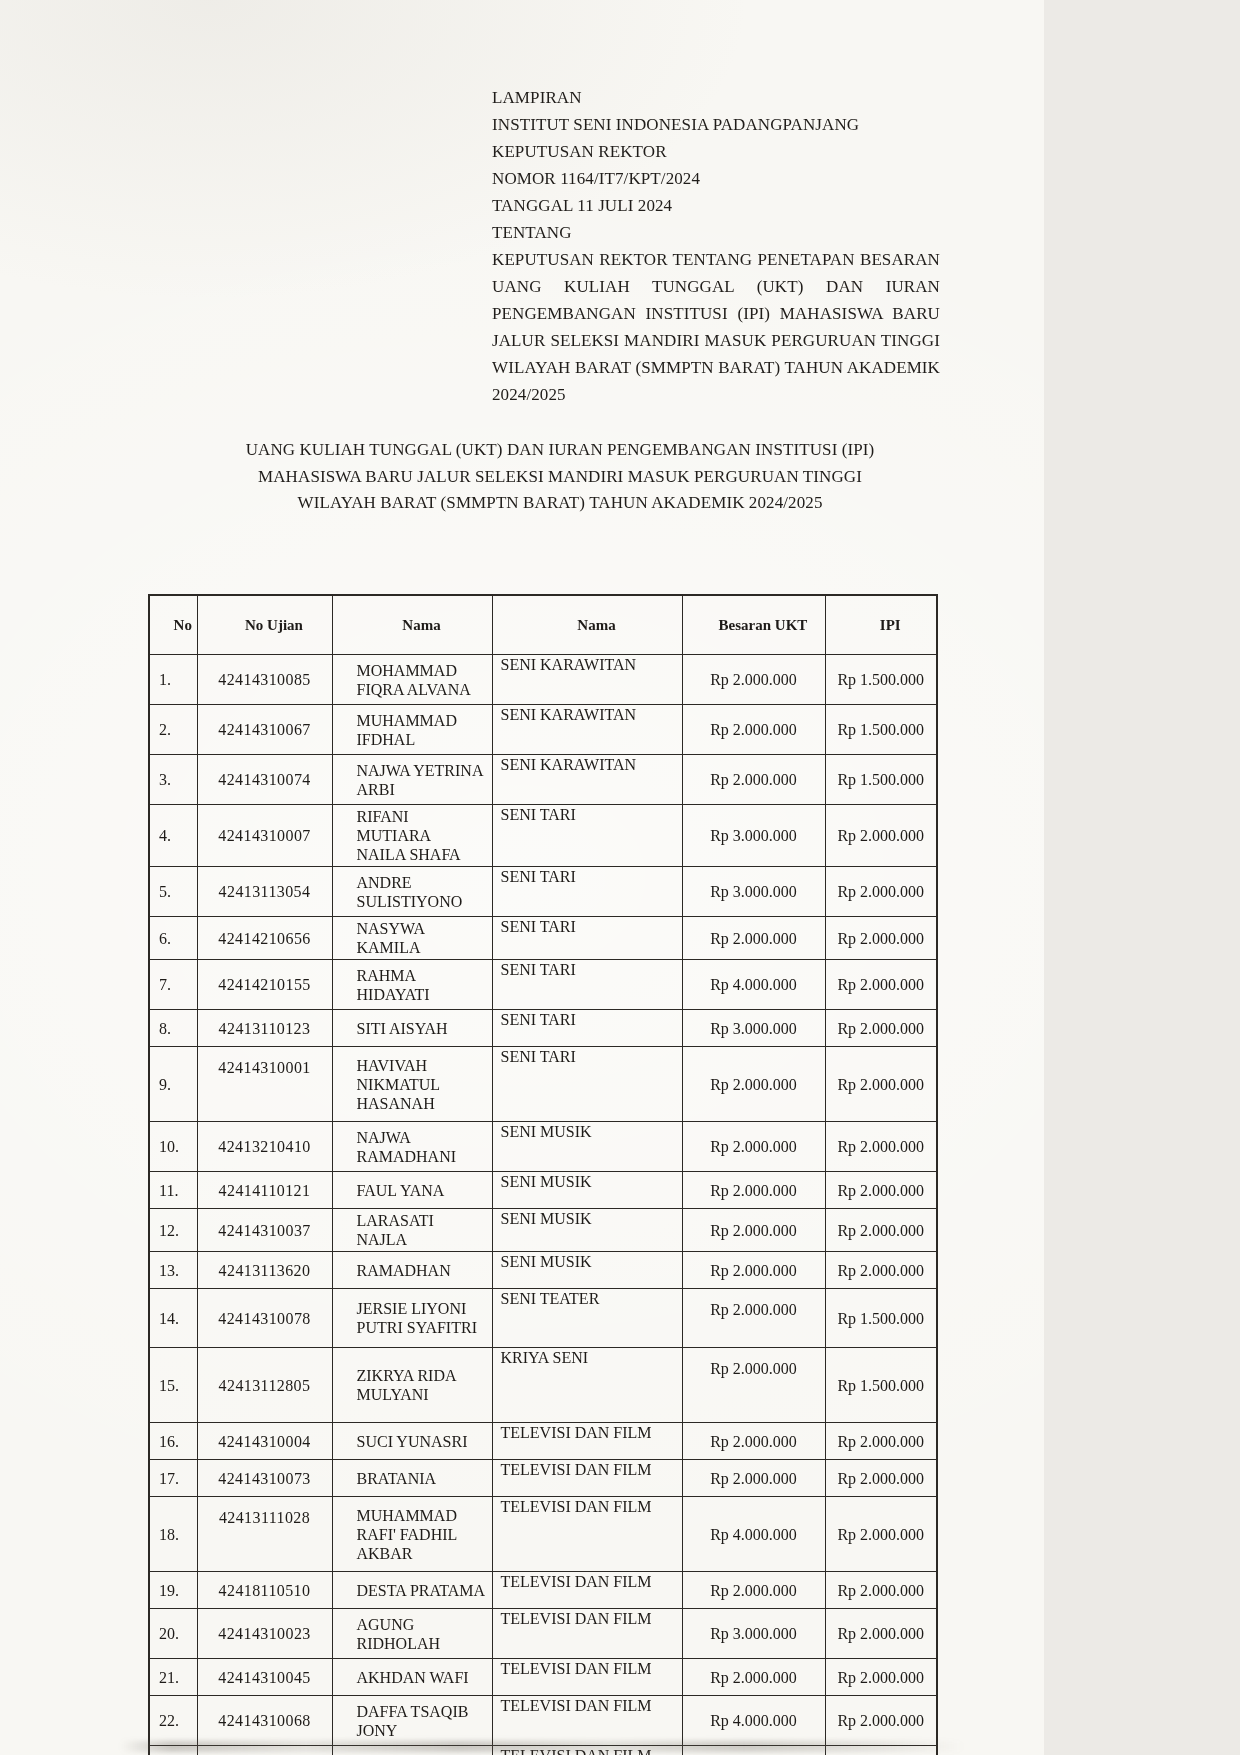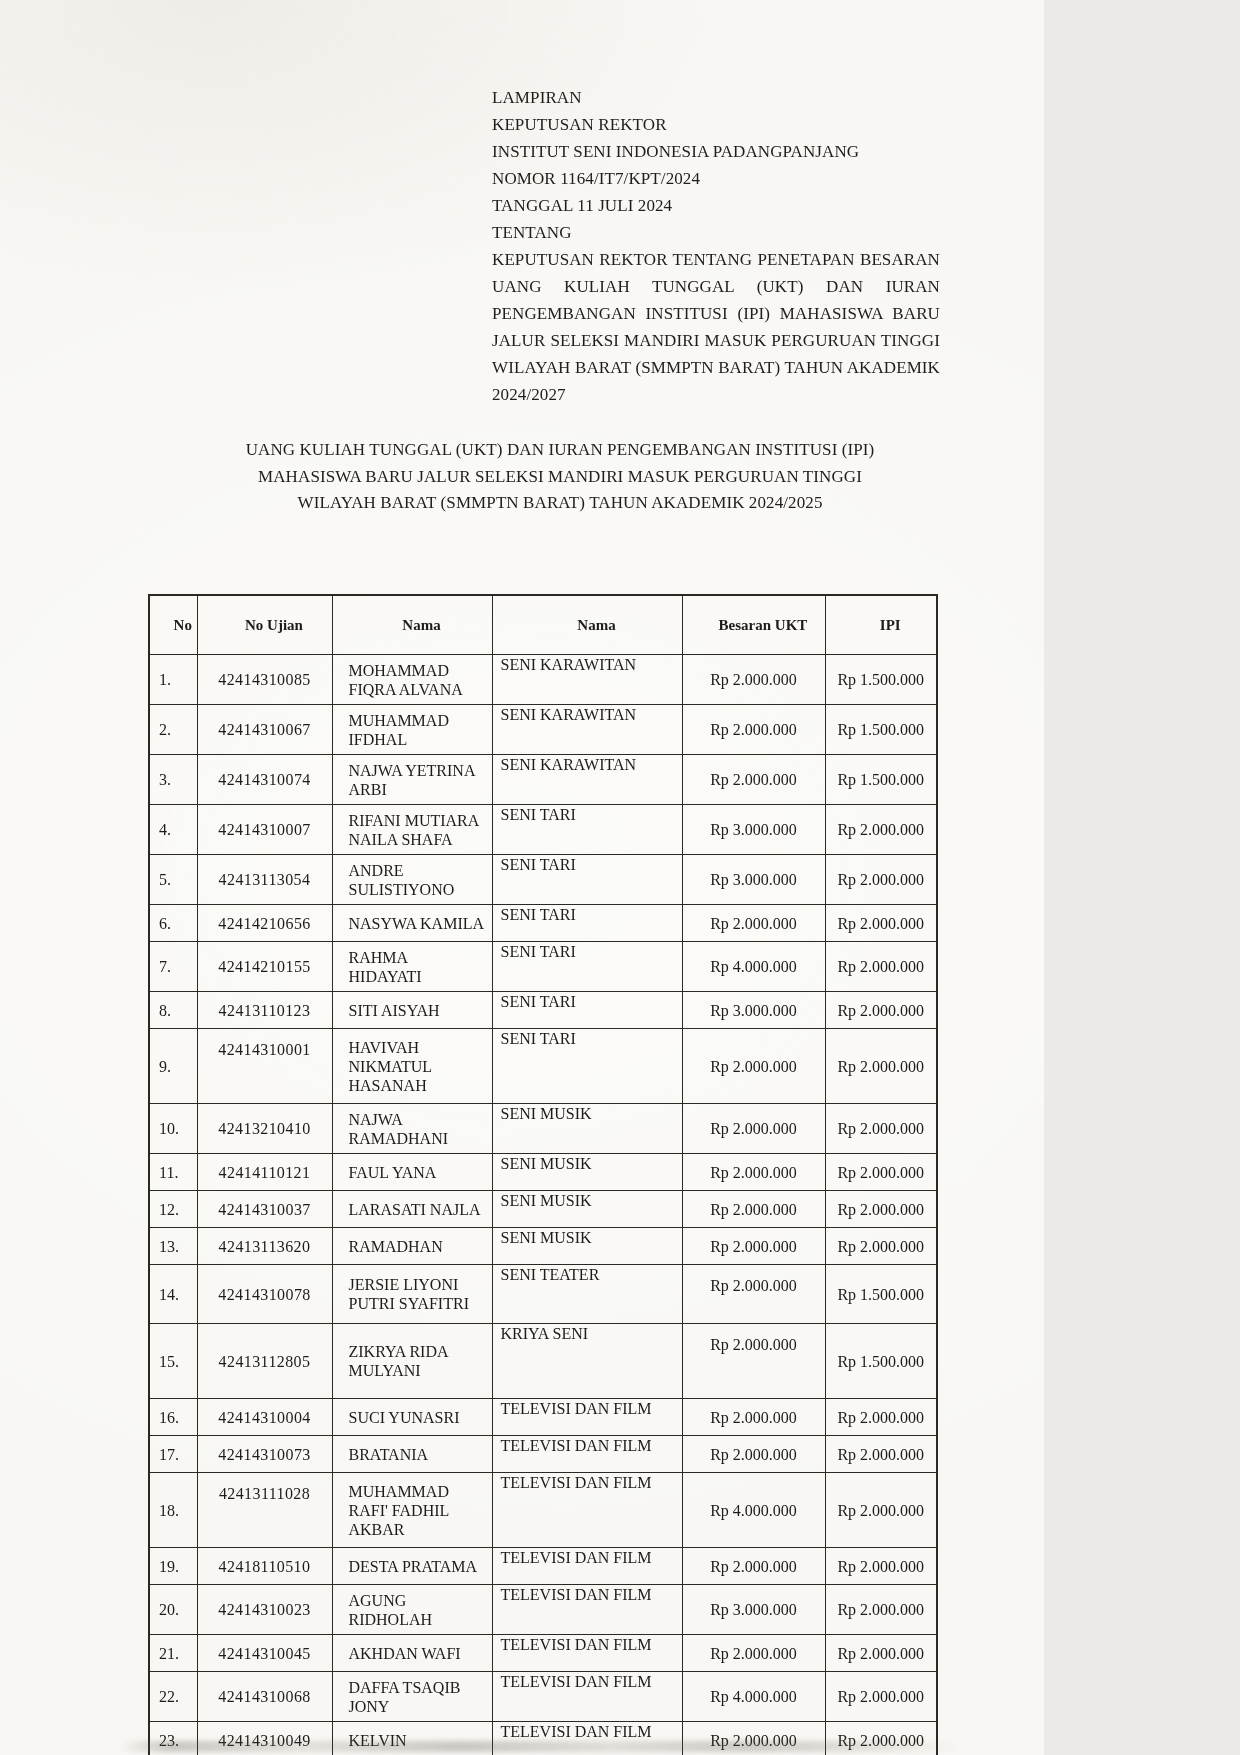--- a/index.html
+++ b/index.html
@@ -65,21 +65,21 @@
     padding-left: 20px;
   }
   td {
     vertical-align: middle;
     padding: 2px 6px;
     line-height: 19px;
     overflow: hidden;
   }
   .td-no   { text-align: left; padding-left: 9px; }
   .td-nu   { text-align: center; letter-spacing: 0.4px; margin-top: 45px; }
-  .td-nama { text-align: left; white-space: pre-line; padding-left: 16px; }
+  .td-nama { text-align: left; white-space: pre-line; padding-left: 24px; }
   .td-prodi{ text-align: left; vertical-align: top; padding-top: 0; padding-left: 8px; }
   .td-ukt, .td-ipi { text-align: center; }
   .vtop { vertical-align: top; padding-top: 11px; }
   tr.r-s > td, tr.r-s { height: 32px; }
   tr.r-m > td, tr.r-m { height: 45px; }
   tr.r-l > td, tr.r-l { height: 61px; }
 
   
   .bottom-smudge {
     position: absolute;
@@ -93,27 +93,27 @@
   }
 </style>
 </head>
 <body>
 
 <div class="page">
 
   <div class="annex">
     <div id="annex-lines">
         <div class="hline">LAMPIRAN</div>
+        <div class="hline">INSTITUT SENI INDONESIA PADANGPANJANG</div>
         <div class="hline">KEPUTUSAN REKTOR</div>
-        <div class="hline">INSTITUT SENI INDONESIA PADANGPANJANG</div>
         <div class="hline">NOMOR 1164/IT7/KPT/2024</div>
         <div class="hline">TANGGAL 11 JULI 2024</div>
         <div class="hline">TENTANG</div>
       </div>
-    <div class="subject">KEPUTUSAN REKTOR TENTANG PENETAPAN BESARAN UANG KULIAH TUNGGAL (UKT) DAN IURAN PENGEMBANGAN INSTITUSI (IPI) MAHASISWA BARU JALUR SELEKSI MANDIRI MASUK PERGURUAN TINGGI WILAYAH BARAT (SMMPTN BARAT) TAHUN AKADEMIK 2024/2027</div>
+    <div class="subject">KEPUTUSAN REKTOR TENTANG PENETAPAN BESARAN UANG KULIAH TUNGGAL (UKT) DAN IURAN PENGEMBANGAN INSTITUSI (IPI) MAHASISWA BARU JALUR SELEKSI MANDIRI MASUK PERGURUAN TINGGI WILAYAH BARAT (SMMPTN BARAT) TAHUN AKADEMIK 2024/2025</div>
   </div>
 
   <div class="doc-title" id="title-lines">
       <div>UANG KULIAH TUNGGAL (UKT) DAN IURAN PENGEMBANGAN INSTITUSI (IPI)</div>
       <div>MAHASISWA BARU JALUR SELEKSI MANDIRI MASUK PERGURUAN TINGGI</div>
       <div>WILAYAH BARAT (SMMPTN BARAT) TAHUN AKADEMIK 2024/2025</div>
     </div>
 
   <table class="fee">
     <colgroup>

